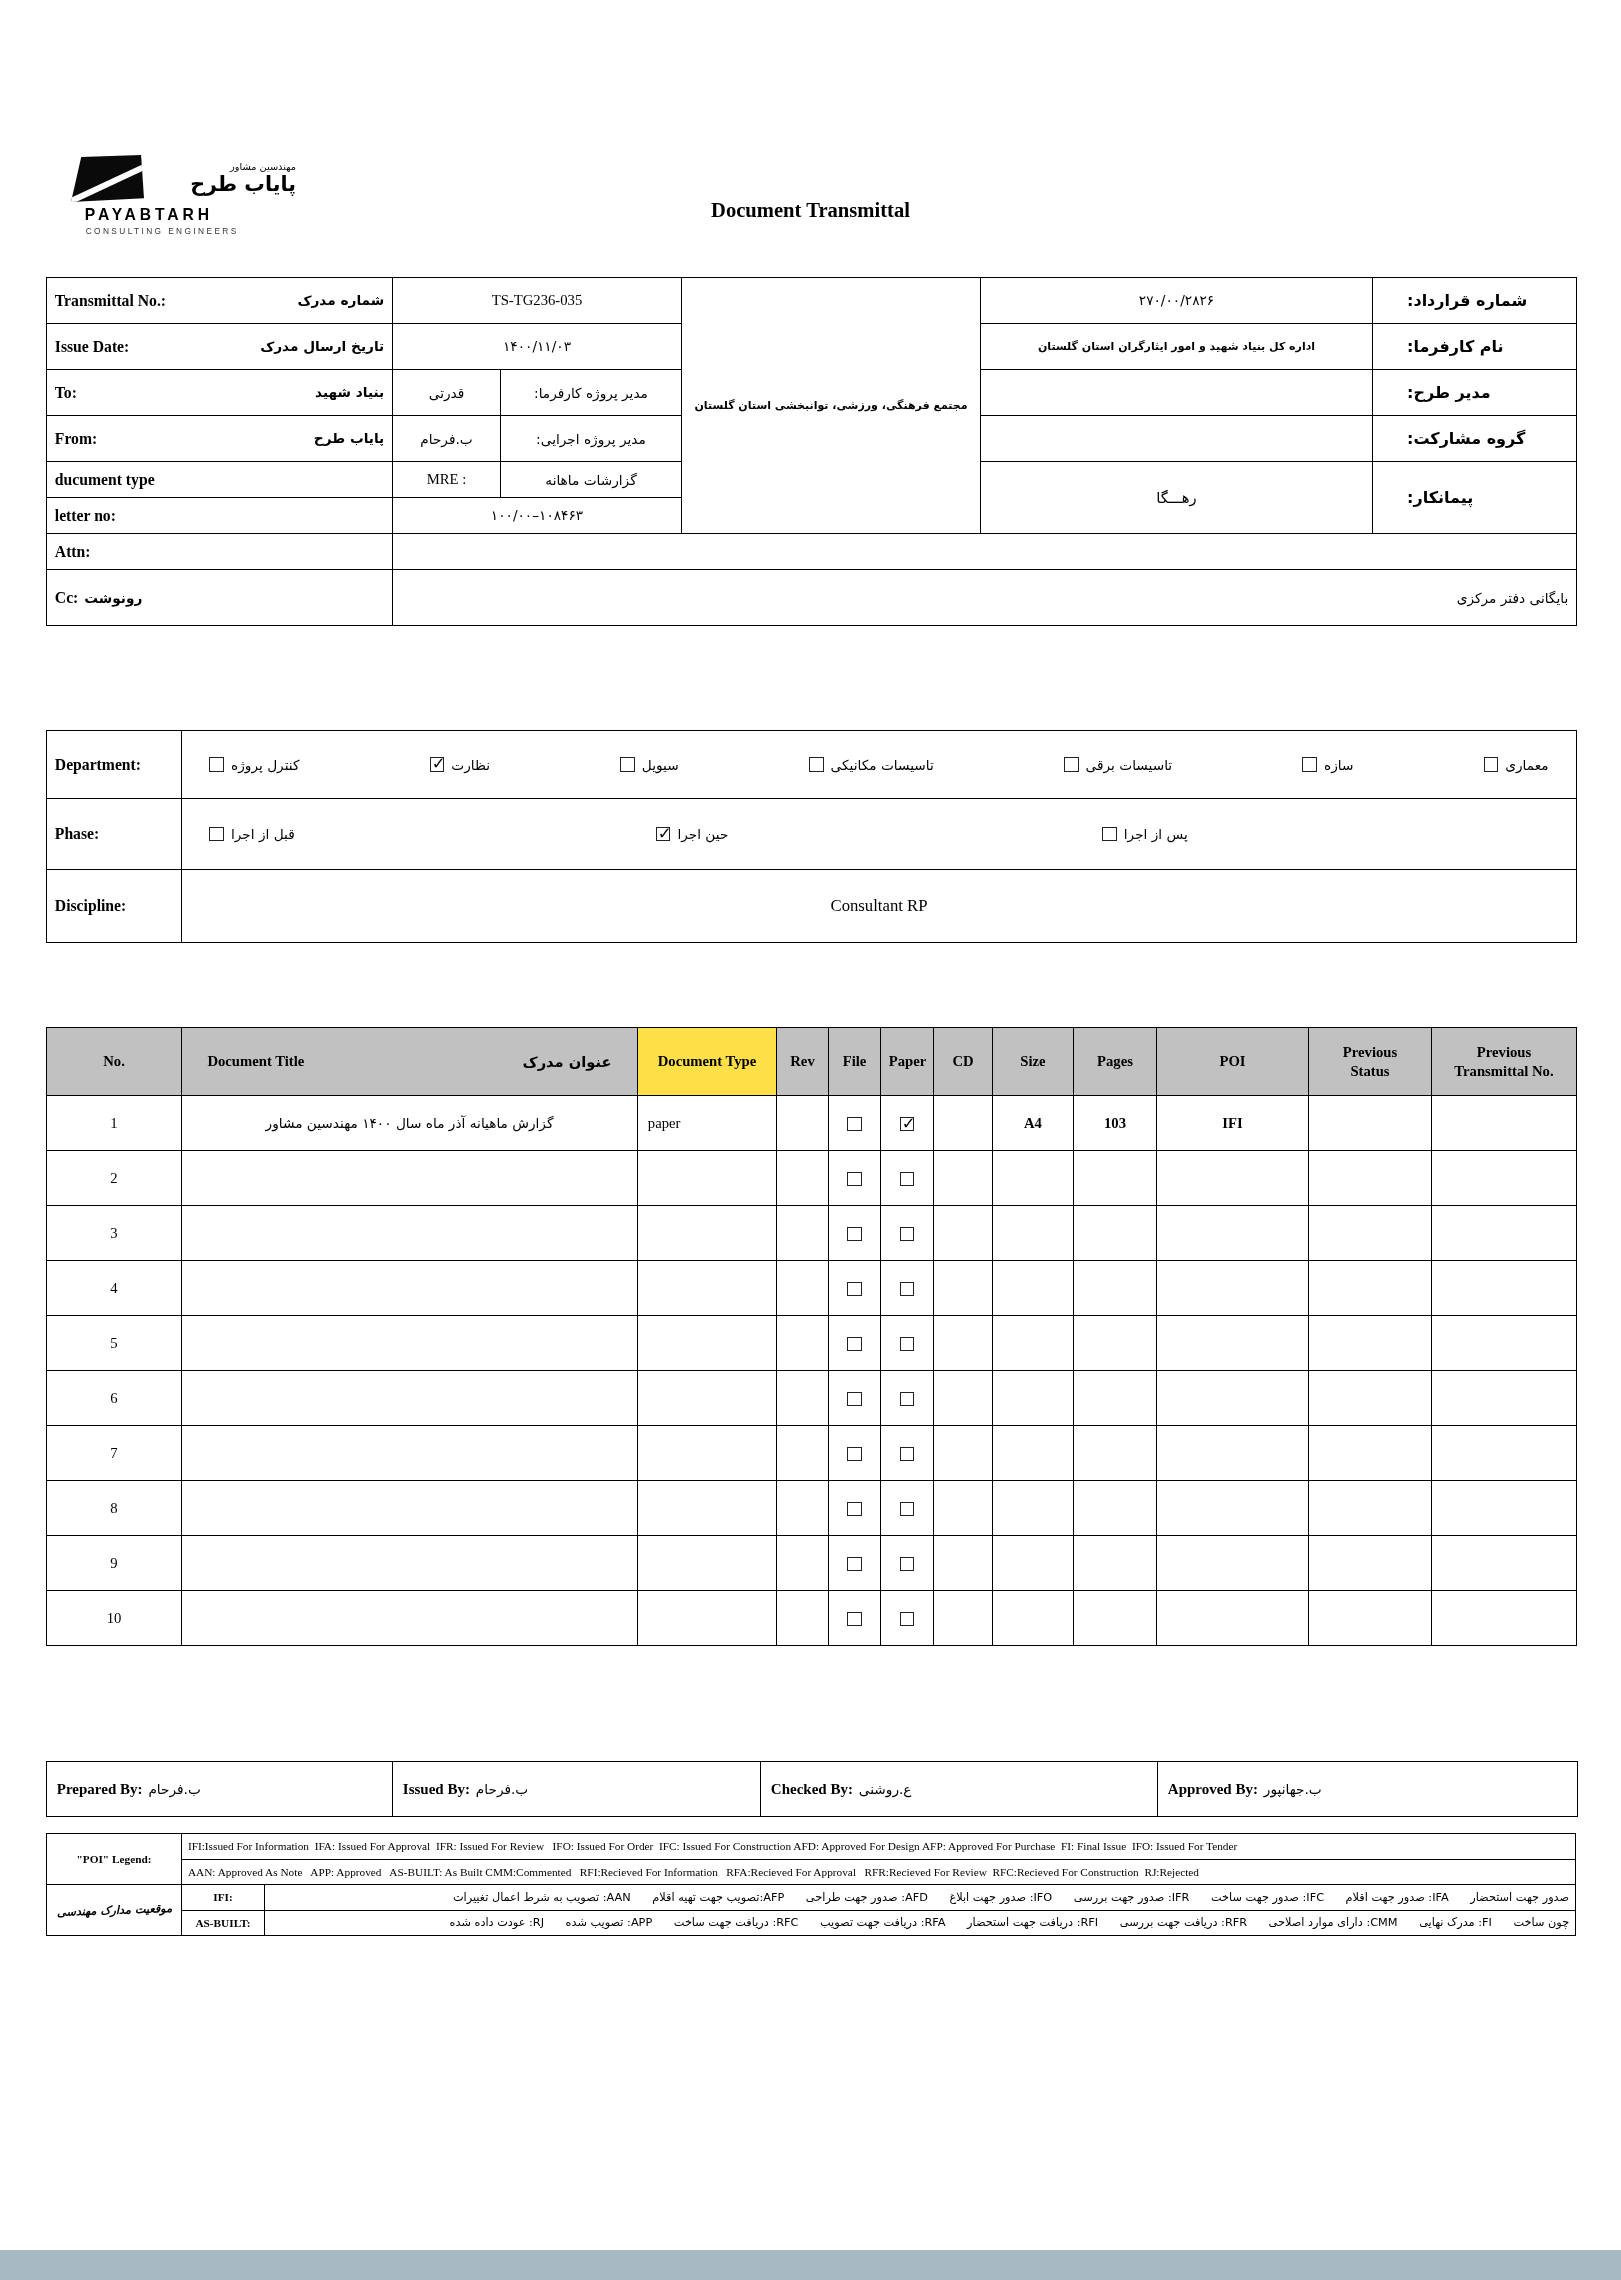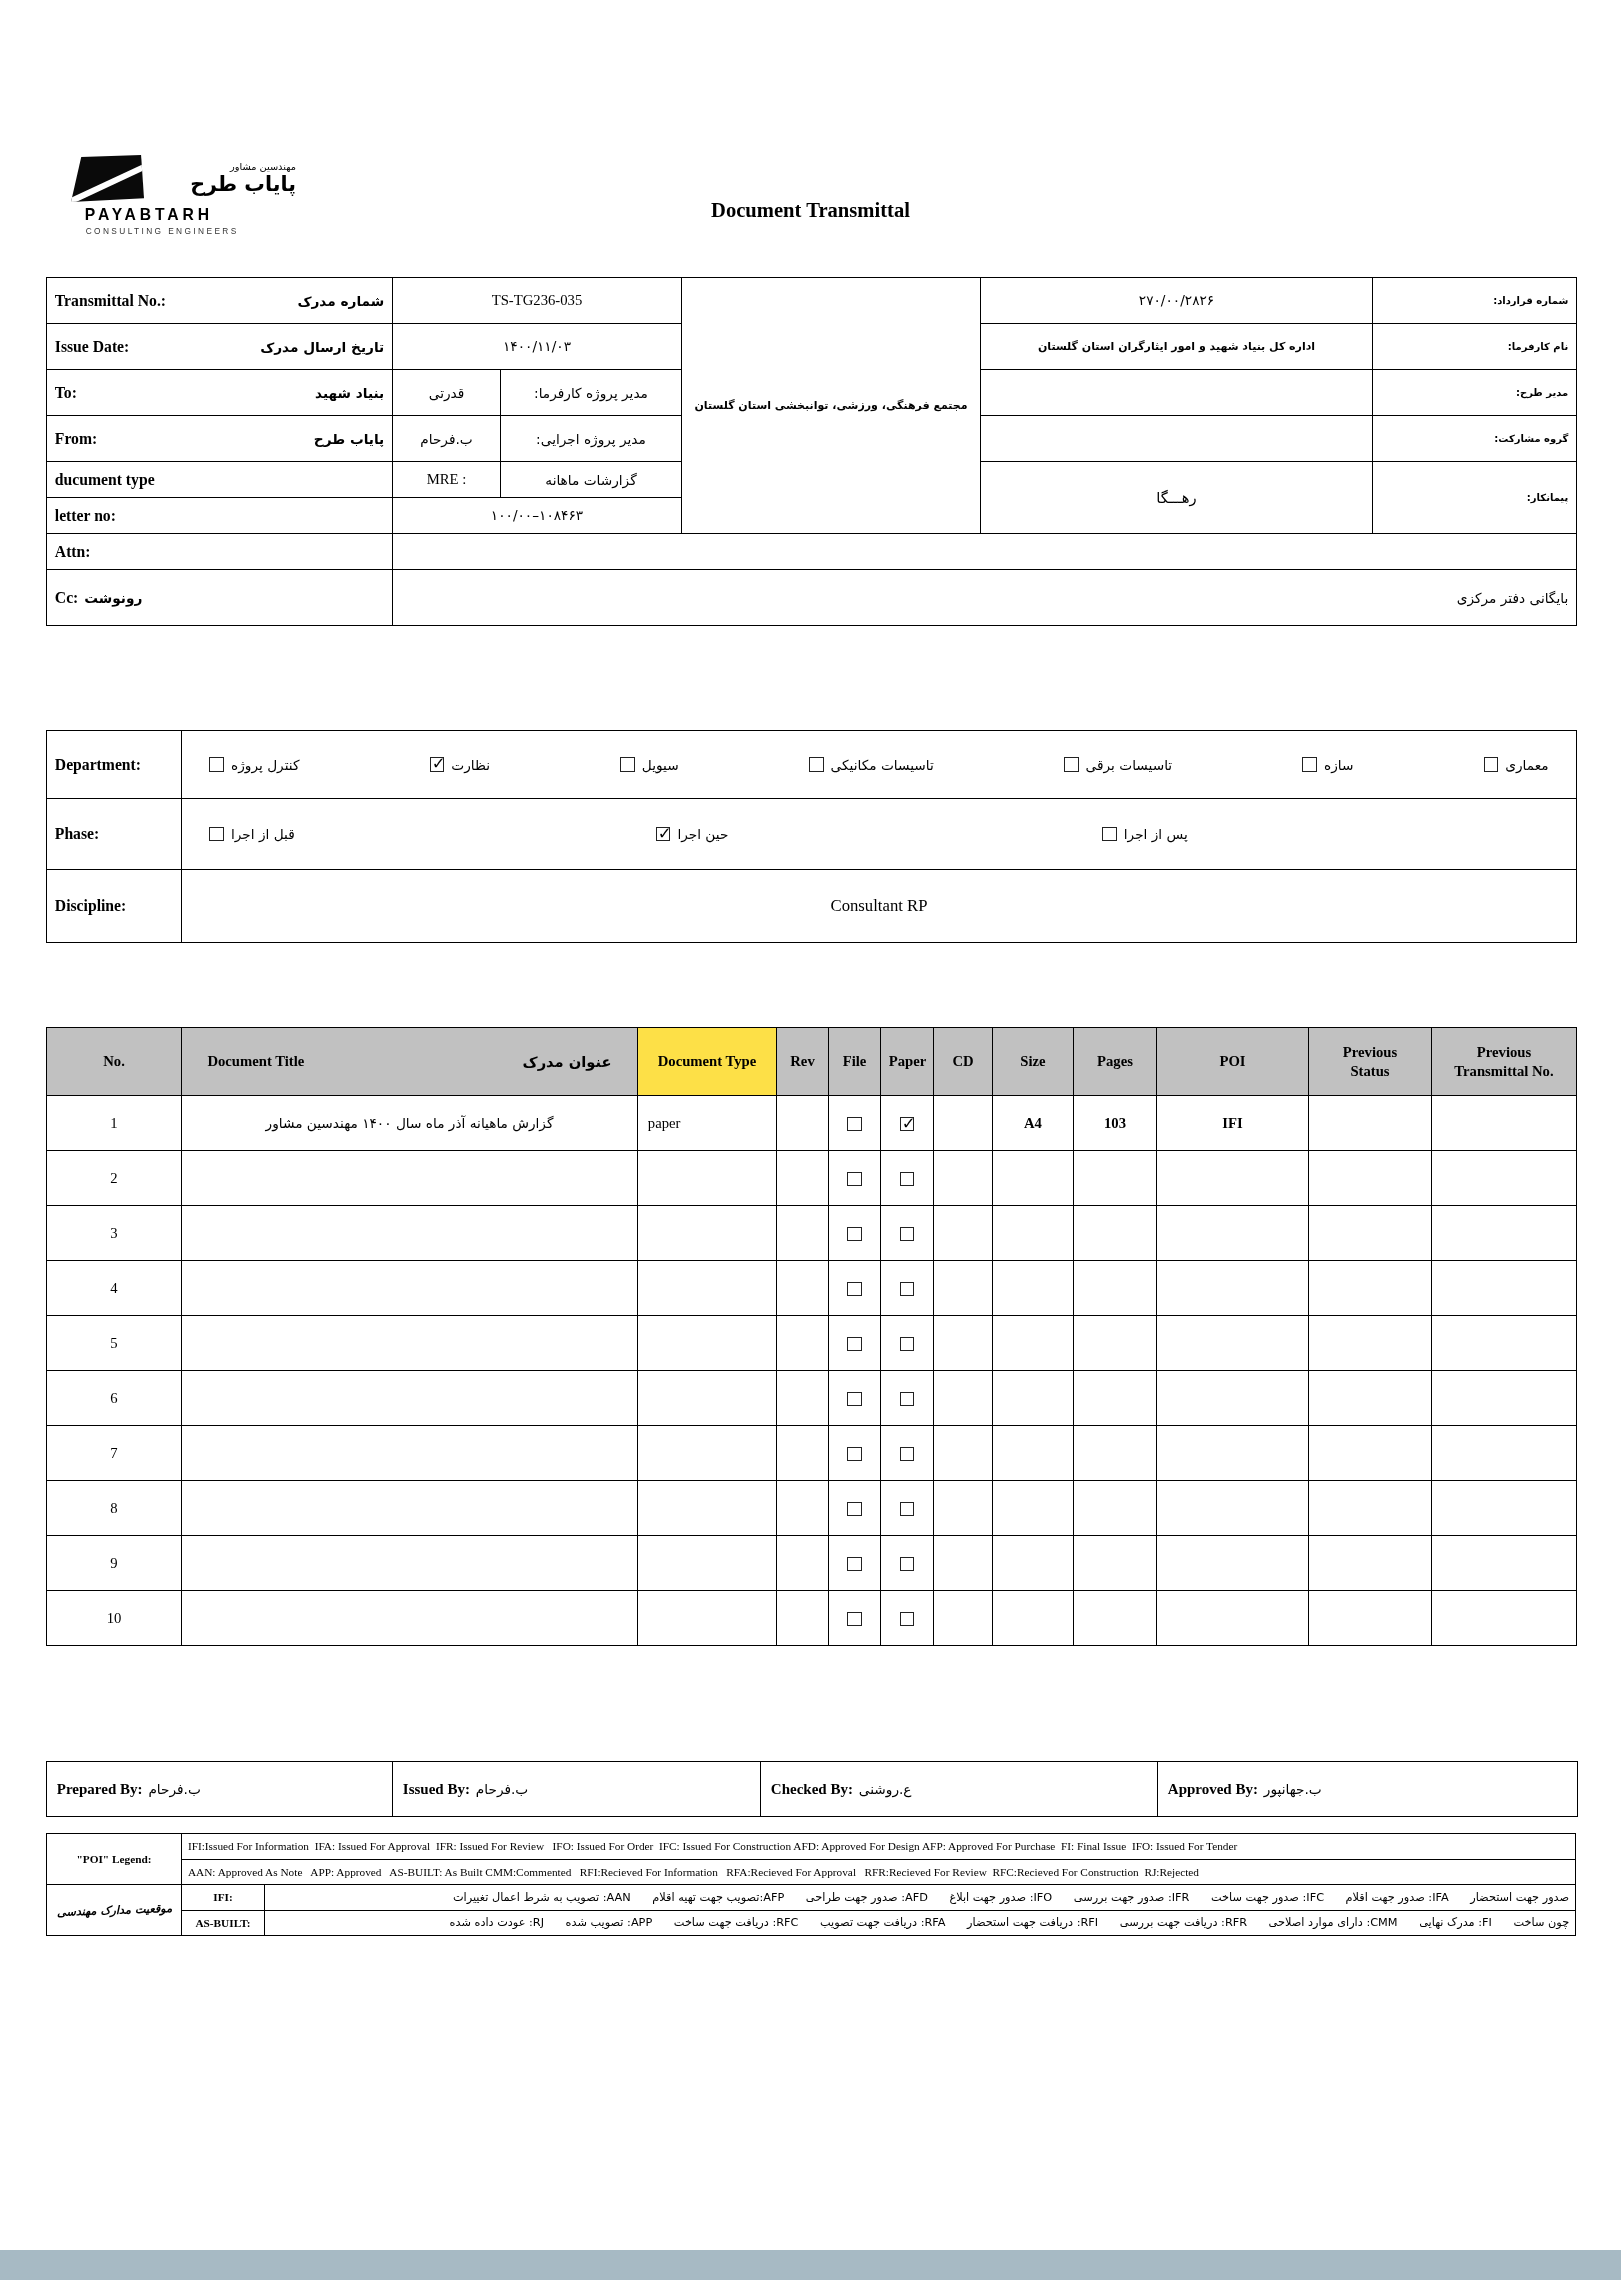--- a/index.html
+++ b/index.html
@@ -10,27 +10,27 @@
     margin:0 auto; overflow:hidden;
   }
   table { border-collapse:collapse; table-layout:fixed; position:absolute; left:46px; width:1530px; background:#fff; }
   td { border:1px solid #000; font-size:14.7px; padding:0 7.8px; overflow:hidden; vertical-align:middle; }
   .b { font-weight:bold; }
   .i { font-style:italic; }
   .c { text-align:center; }
   .r { text-align:right; }
   .fa { direction:rtl; font-family:"DejaVu Sans","Liberation Serif",sans-serif; }
   .num { direction:ltr; unicode-bidi:isolate; font-family:"DejaVu Sans",sans-serif; font-size:13.7px; }
-  .split { display:flex; justify-content:space-between; align-items:center; width:100%; }
+  .split { display:flex; justify-content:space-between; align-items:flex-start; width:100%; }
   .pair { display:flex; gap:5.9px; align-items:center; }
   .lblf { font-size:15.7px; }
   .sm14 { font-size:13.7px; }
   .sm13 { font-size:12.7px; }
   .sm12 { font-size:11.8px; }
-  .rl { text-align:right; font-size:10px;padding-left:34px; }
+  .rl { text-align:left; font-size:16px;padding-left:34px; }
   .pn { white-space:nowrap; font-size:11px; }
   .r47 { height:46px; } .r37 { height:36px; } .r57 { height:56px; }
   .r62 { height:68px;margin-top:20px; } .r72 { height:71px; } .r74 { height:73px; }
   .r56 { height:55px; } .r128 { height:125px; } .r26 { height:25.5px; }
 
   
   .brand { position:absolute; left:71px; top:155px; width:225px; }
   .brand-top { display:flex; align-items:center; gap:7.8px; }
   .brand-mark { width:73px; height:47px; background:#0a0a0a; position:relative;
     clip-path:polygon(14% 4%, 96% 0, 100% 92%, 0 100%); flex:none; }

